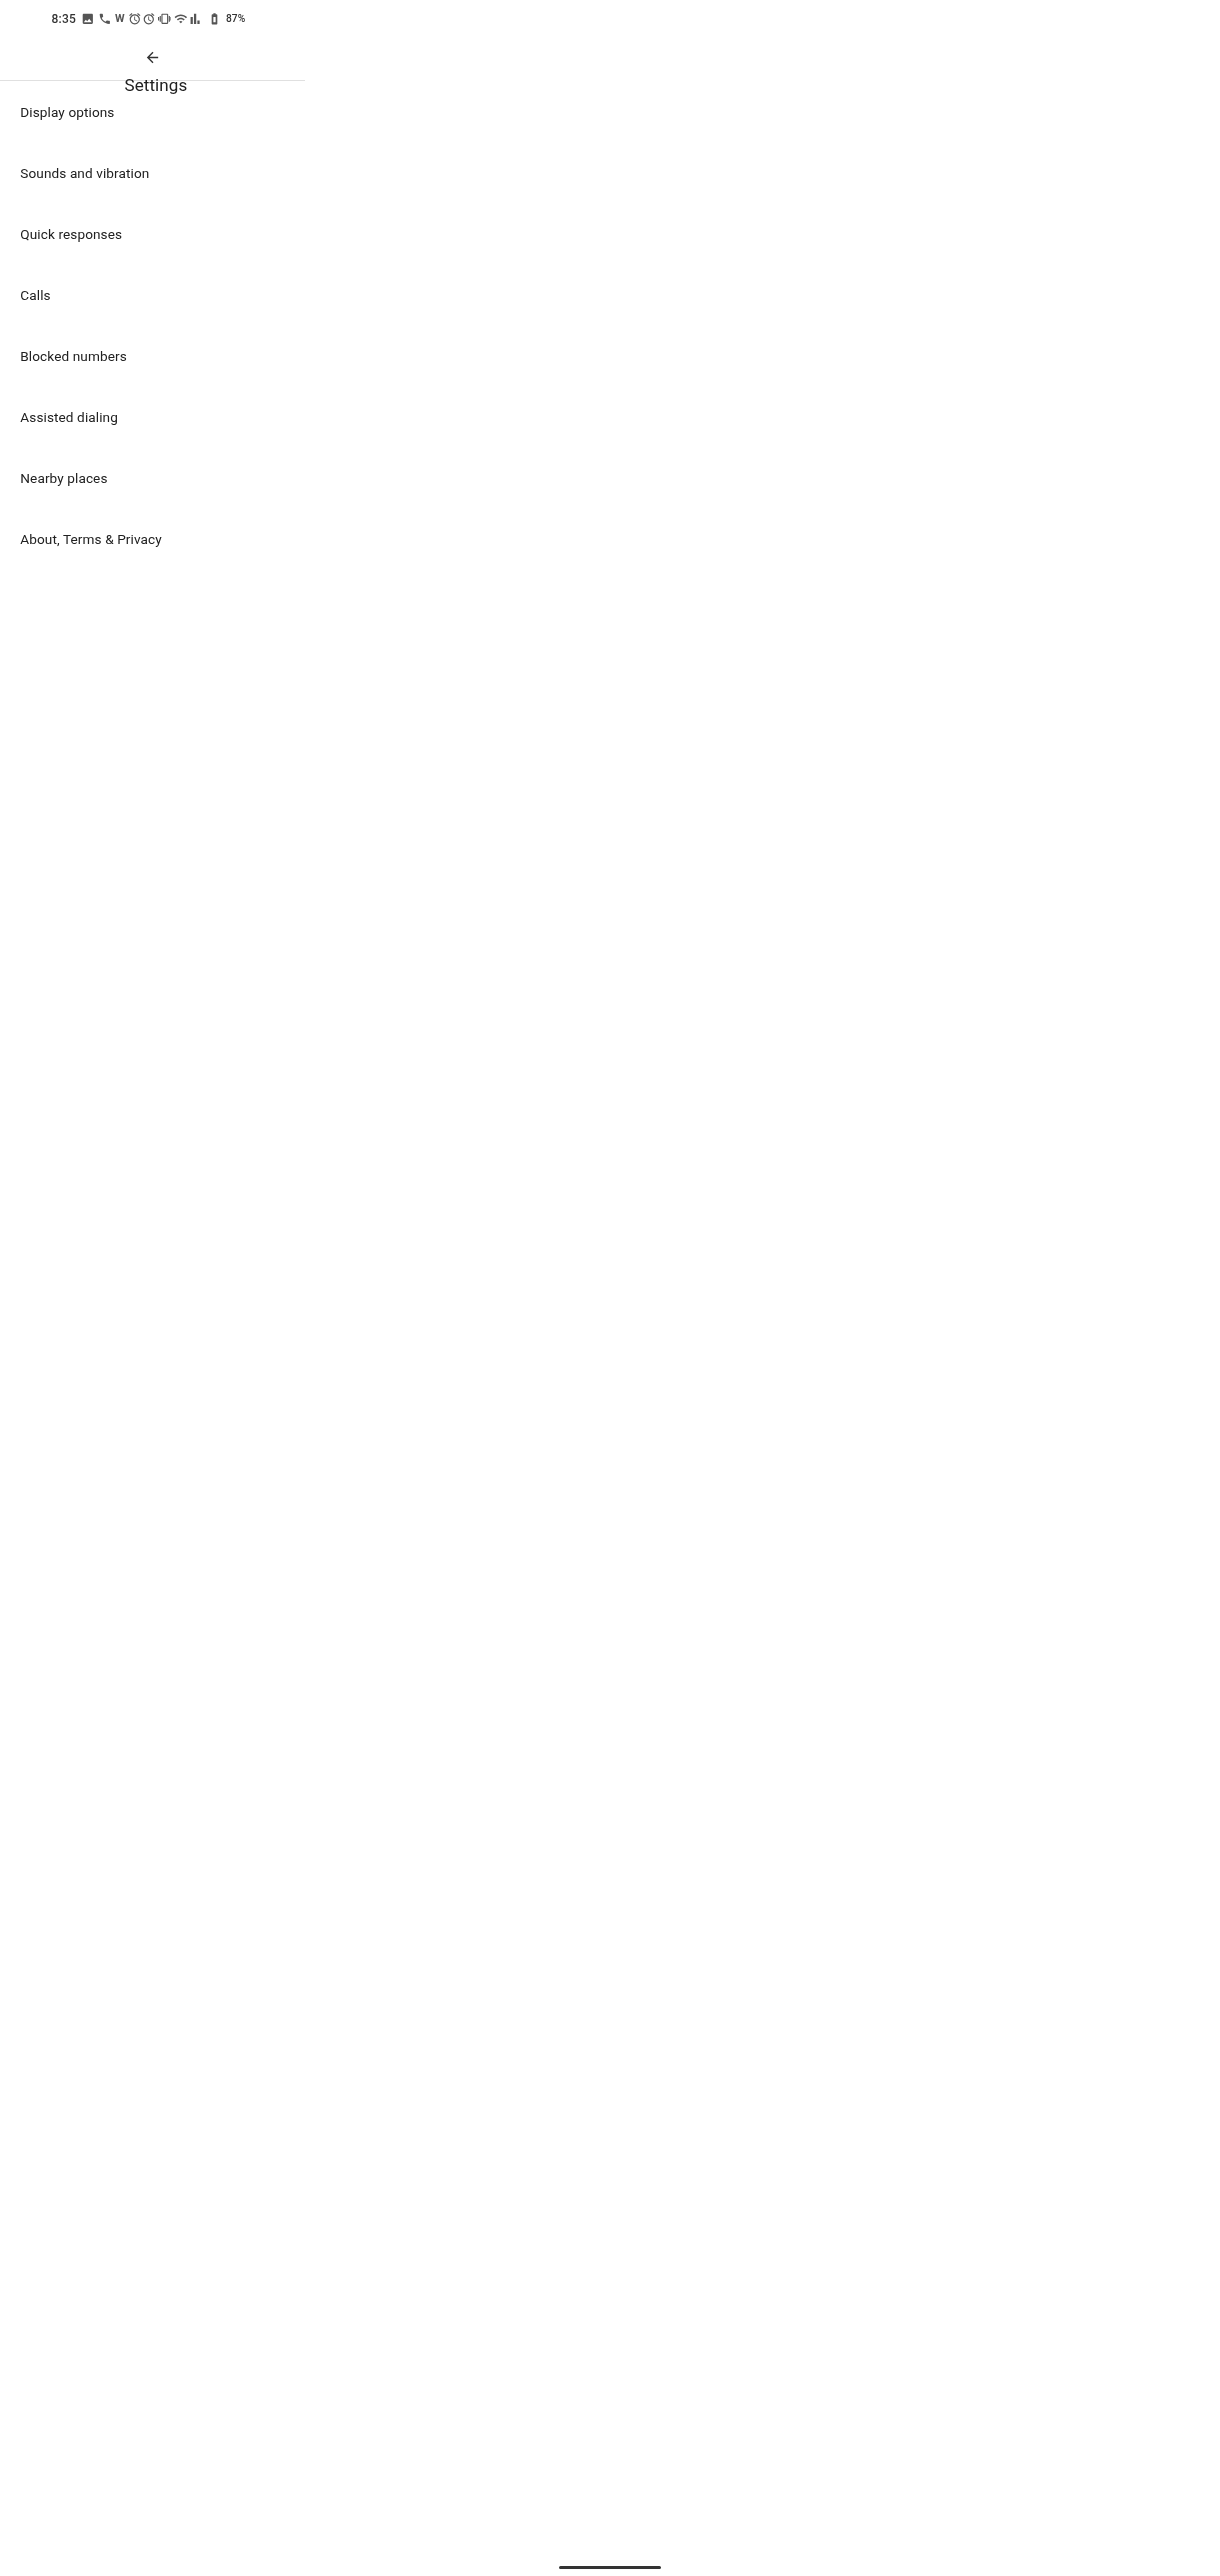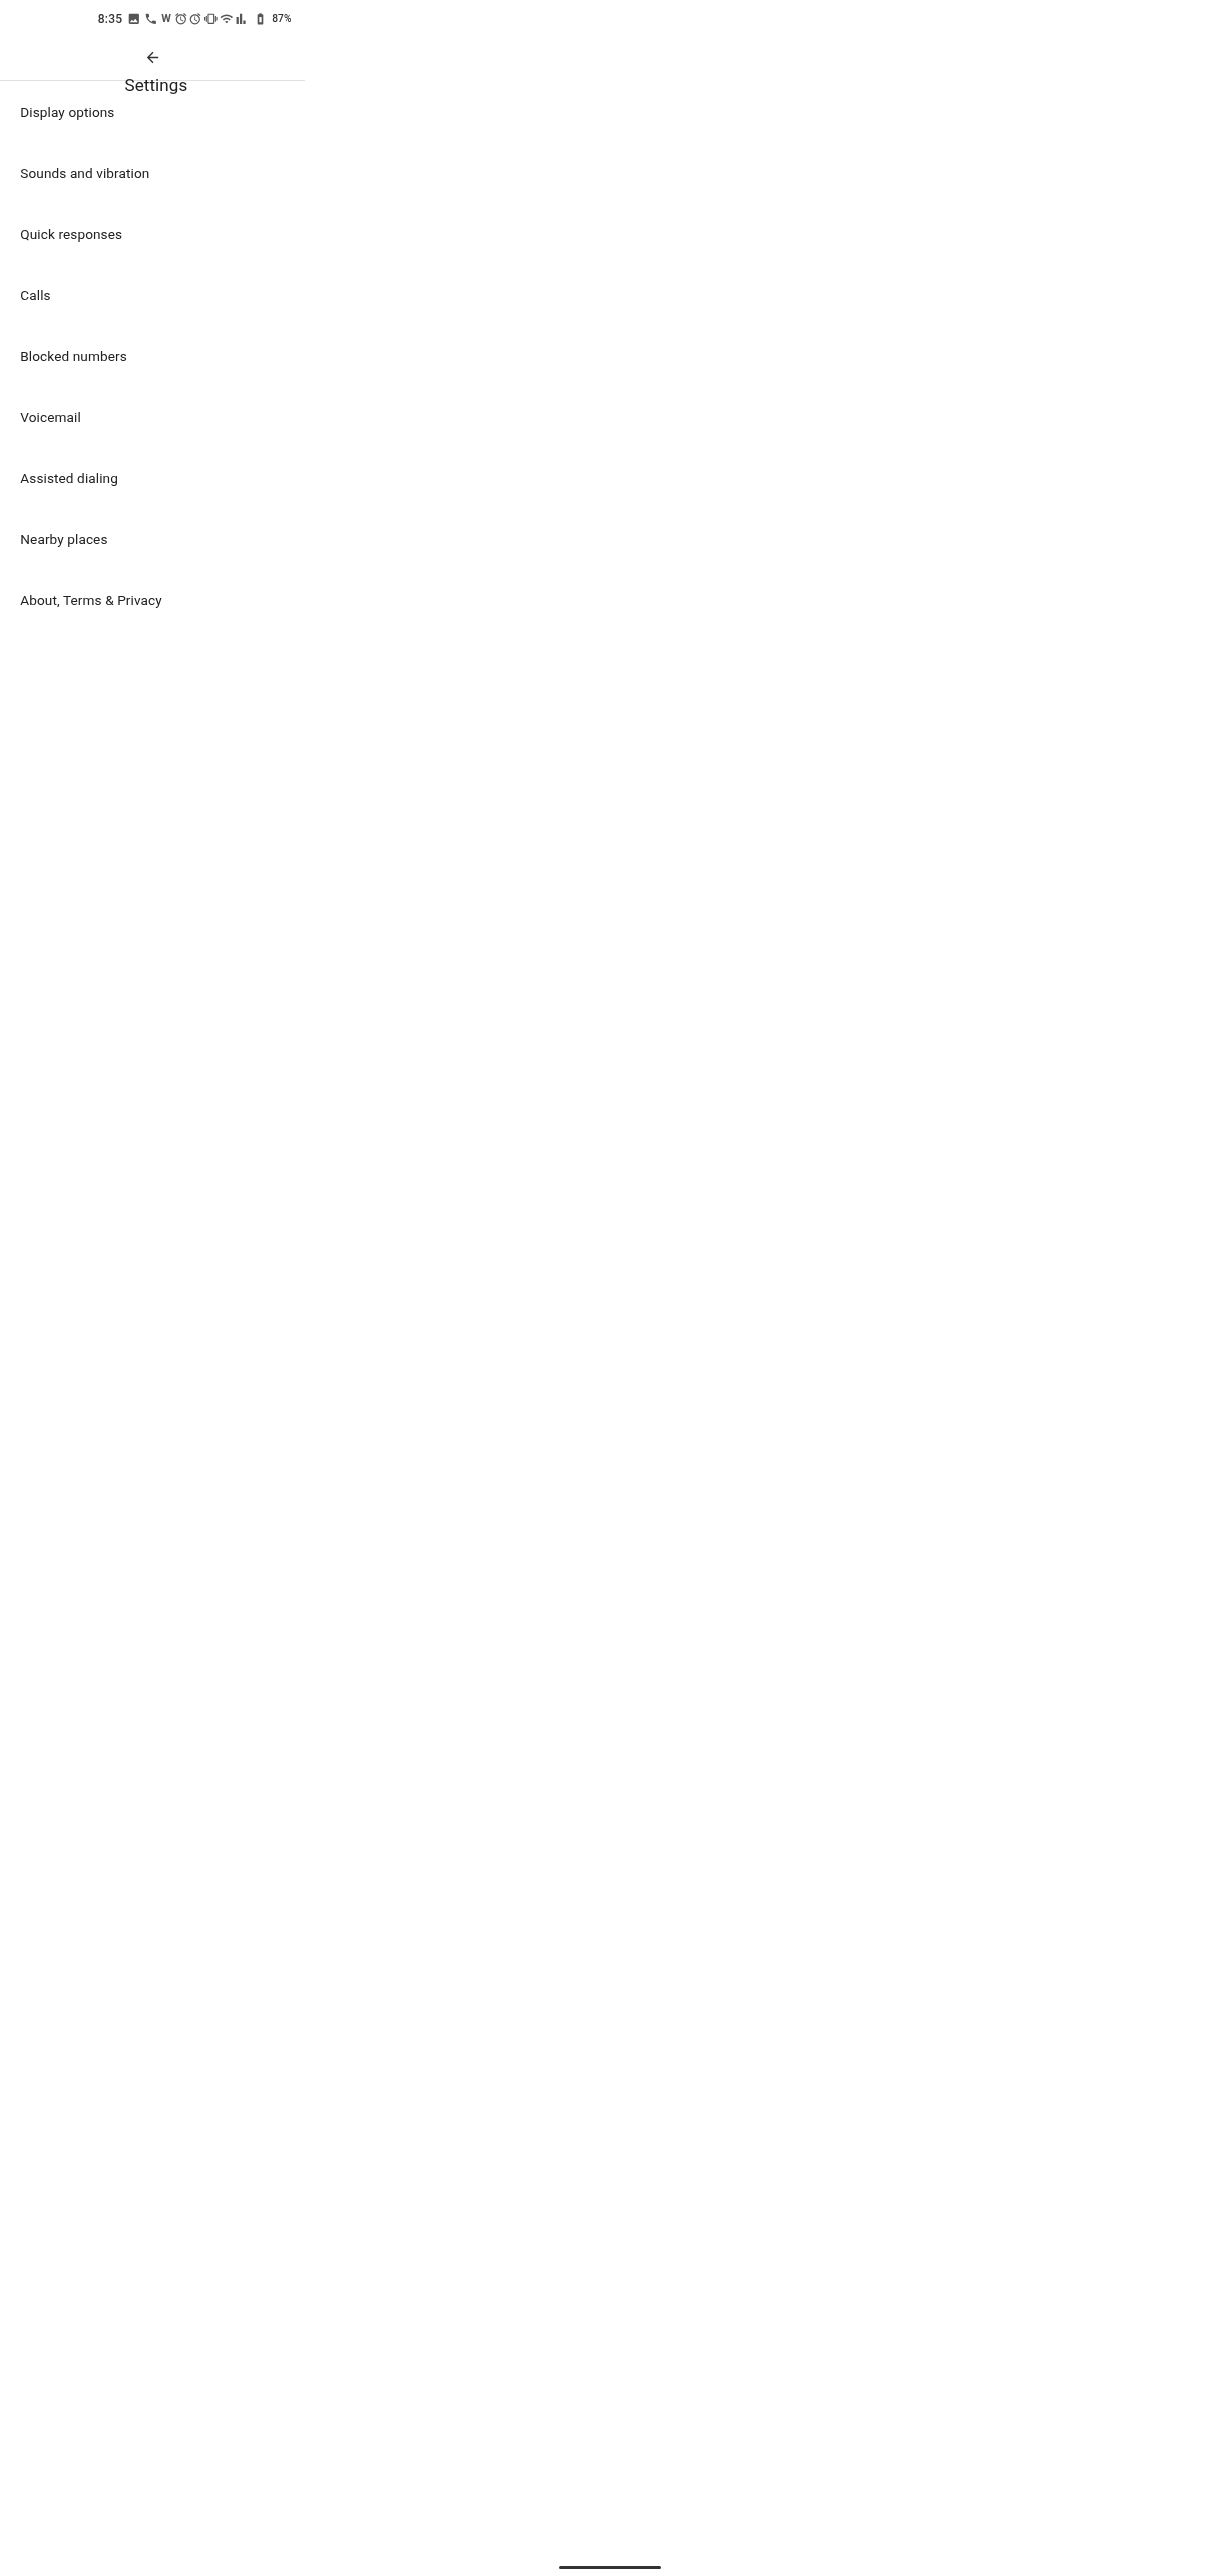--- a/index.html
+++ b/index.html
@@ -14,24 +14,25 @@
       font-family: 'Roboto', sans-serif;
       width: 305px;
       min-height: 644px;
       position: relative;
       overflow-x: hidden;
     }
 
     
     .status-bar {
       display: flex;
-      justify-content: flex-end;
+      justify-content: flex-start;
       align-items: center;
       padding: 6.8px 13.6px 3.4px 13.6px;
       height: 34px;
+      margin-left: 38px;
     }
 
     .status-left {
       display: flex;
       align-items: center;
       gap: 5.1px;
     }
 
     .status-time {
       font-size: 12px;
@@ -207,23 +208,20 @@
   <li class="settings-item">
     <span class="settings-item-text">Quick responses</span>
   </li>
   <li class="settings-item">
     <span class="settings-item-text">Calls</span>
   </li>
   <li class="settings-item">
     <span class="settings-item-text">Blocked numbers</span>
   </li>
   <li class="settings-item">
-    <span class="settings-item-text">Voicemail</span>
-  </li>
-  <li class="settings-item">
     <span class="settings-item-text">Assisted dialing</span>
   </li>
   <li class="settings-item">
     <span class="settings-item-text">Nearby places</span>
   </li>
   <li class="settings-item">
     <span class="settings-item-text">About, Terms &amp; Privacy</span>
   </li>
 </ul>
 

